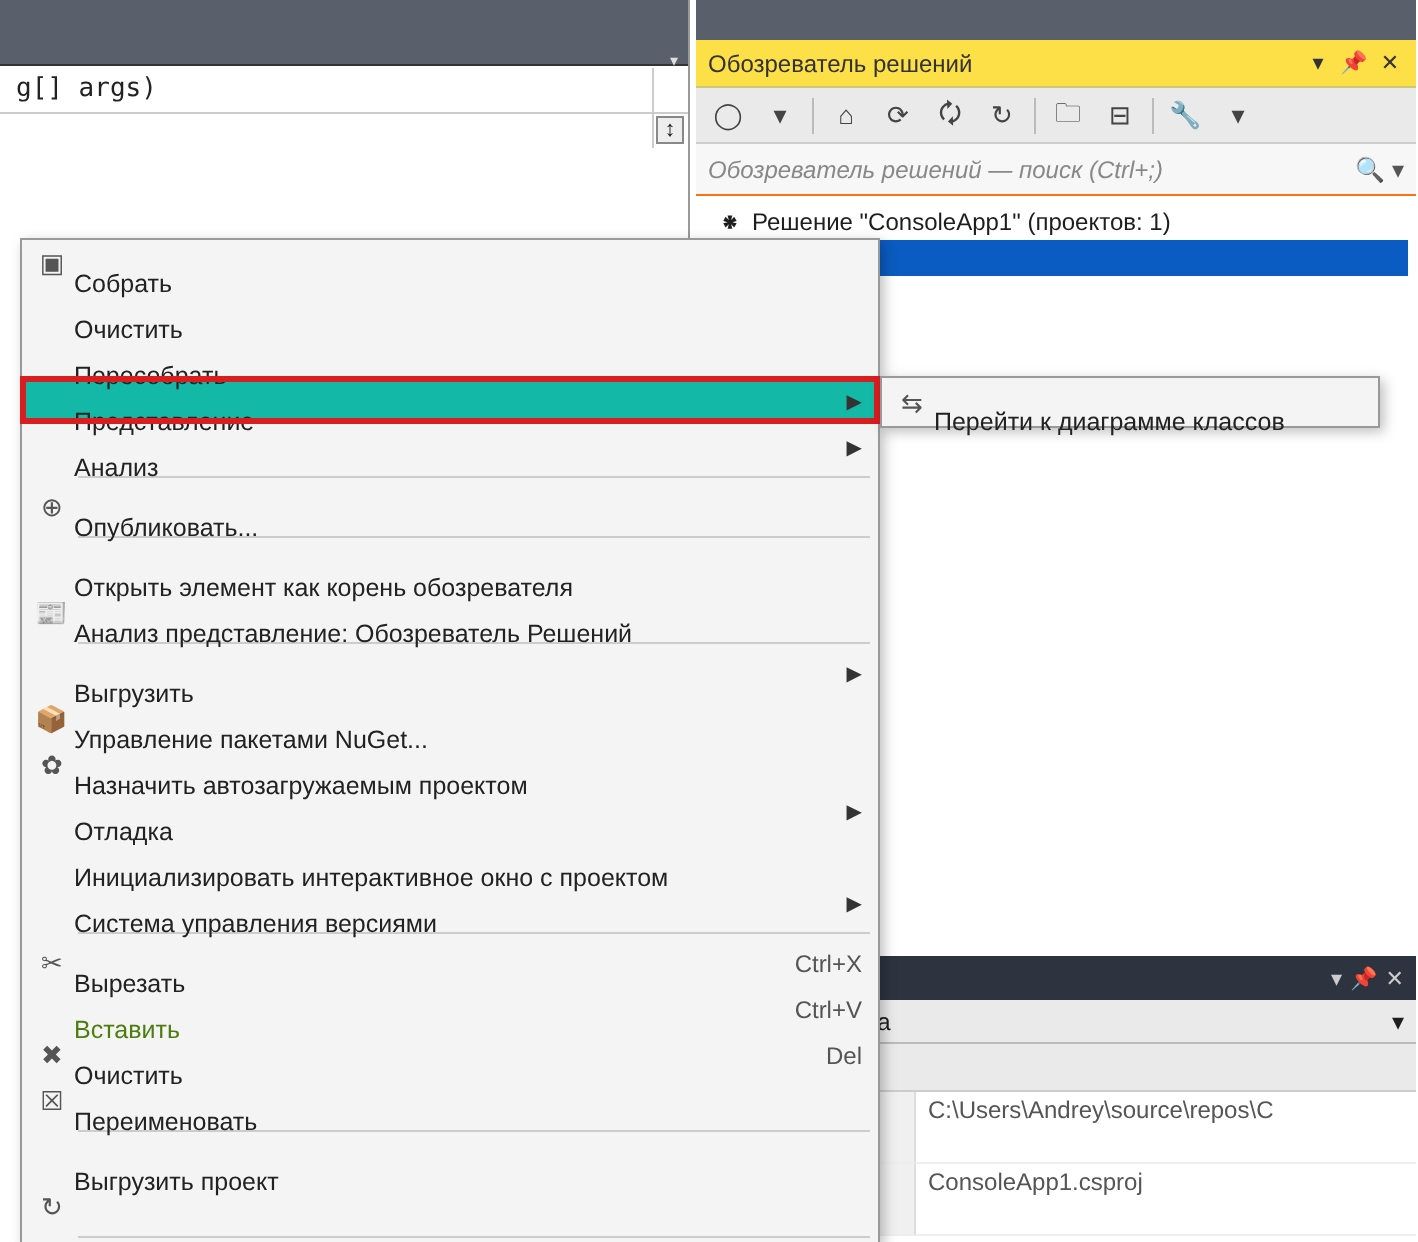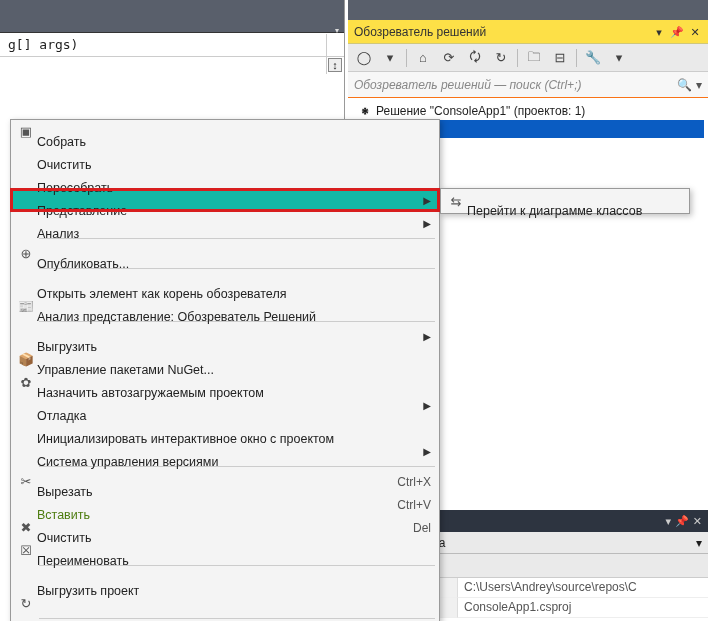--- a/index.html
+++ b/index.html
@@ -126,21 +126,21 @@
     border-bottom:1px solid #bbb;
     font-size:12px;
   }
   .props-title .caret { margin-left:auto; }
   .props-toolbar {
     background:#eaeaea; height:24px; border-bottom:1px solid #ccc;
     display:flex; align-items:center; padding:0 6px; gap:4px;
   }
   .props-toolbar .pbtn { width:18px;height:18px;border:1px solid #aaa;background:#f4f4f4;font-size:10px;text-align:center;line-height:16px; }
   .props-grid { background:#fff; }
-  .props-row { display:flex; height:20px; font-size:12px; }
+  .props-row { display:flex; height:36px; font-size:12px; }
   .props-key { width:110px; padding:2px 6px; background:#f0f0f0; border-right:1px solid #ddd; border-bottom:1px solid #eee; color:#555; overflow:hidden; }
   .props-val { flex:1; padding:2px 6px; border-bottom:1px solid #eee; color:#555; overflow:hidden; white-space:nowrap; }
   
   .ctx {
     position: absolute;
     left: 10px; top: 119px;
     width: 430px;
     background: #f4f4f4;
     border: 1px solid #999;
     box-shadow: 2px 2px 6px rgba(0,0,0,.25);

